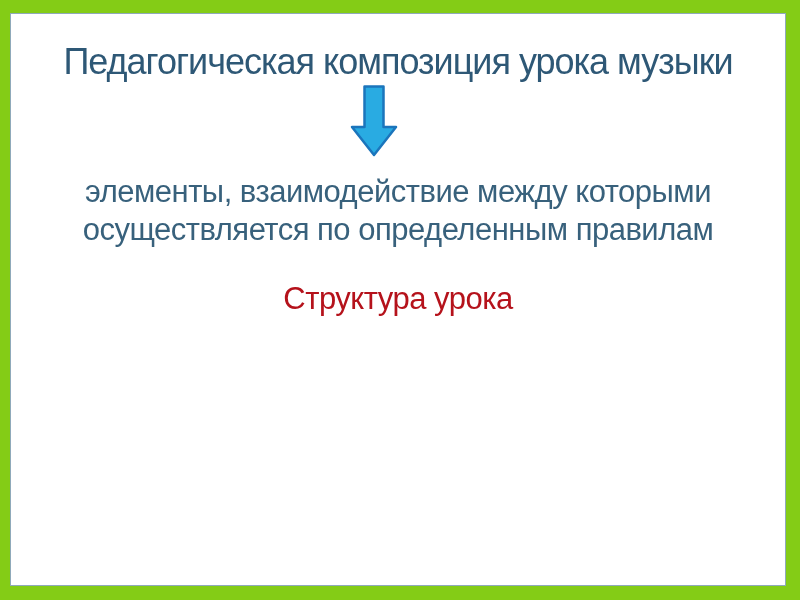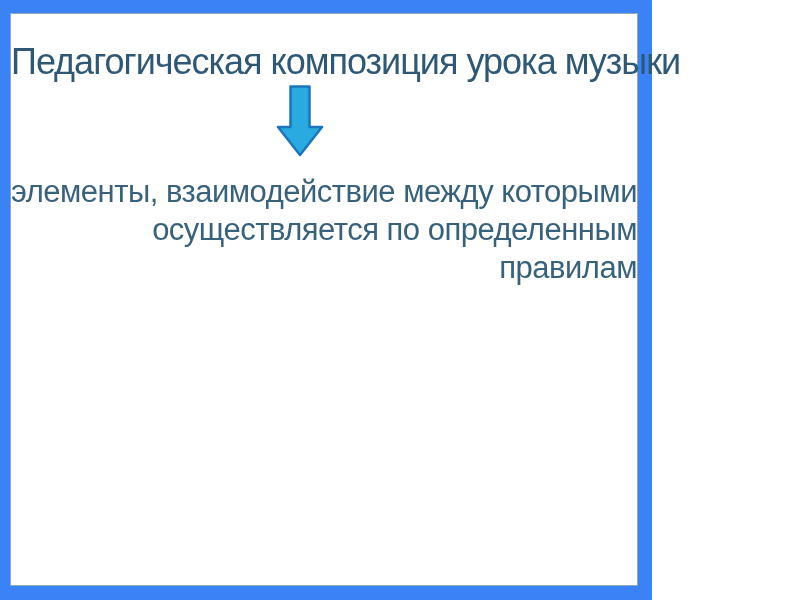--- a/index.html
+++ b/index.html
@@ -7,23 +7,23 @@
     padding: 0;
   }
   body {
     width: 800px;
     height: 600px;
     font-family: "Liberation Sans", sans-serif;
     overflow: hidden;
   }
   .slide-frame {
     position: relative;
-    width: 652px;
+    width: 800px;
     height: 600px;
-    background: #3b82f6;
+    background: #84cc16;
   }
   .slide-canvas {
     position: absolute;
     left: 10px;
     top: 13px;
     right: 14px;
     bottom: 14px;
     background: #ffffff;
     border: 1px solid #8FA9BA;
     box-sizing: border-box;
@@ -41,21 +41,20 @@
     margin-top: 2px;
     height: 72px;
     transform: translateX(-24px);
   }
   .body-text {
     font-size: 31px;
     line-height: 1.22;
     letter-spacing: -0.5px;
     color: #38617C;
     white-space: pre-line;
-    text-align: right;
   }
   .para-1 {
     margin-top: 16px;
   }
   .heading-red {
     margin-top: 32px;
     font-size: 31px;
     letter-spacing: -0.5px;
     color: #B5121B;
   }
@@ -73,16 +72,17 @@
 
     <div class="arrow-wrap">
       <svg width="48" height="72" viewBox="0 0 48 72">
         <path d="M14.5 1.5 L33.5 1.5 L33.5 42 L46 42 L24 70 L2 42 L14.5 42 Z" stroke-width="2.5" stroke-linejoin="round" fill="#29ABE2" stroke="#1B75BC"></path>
       </svg>
     </div>
 
     <div class="body-text para-1">элементы, взаимодействие между которыми
 осуществляется по определенным правилам</div>
 
+    <div class="heading-red">Структура урока</div>
 
 
   </div>
 </div>
 
 </body></html>

